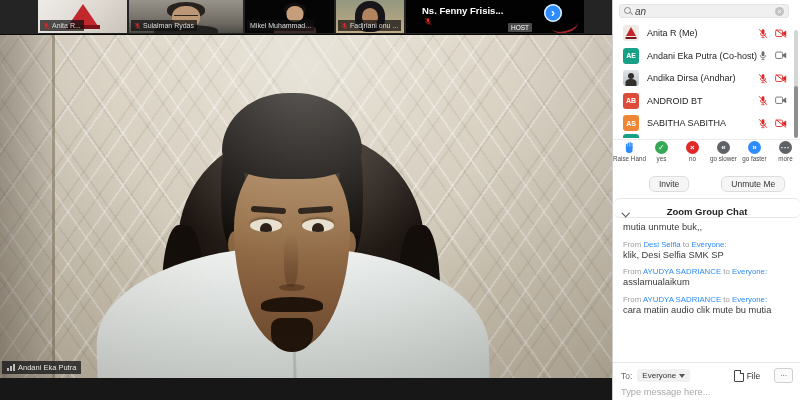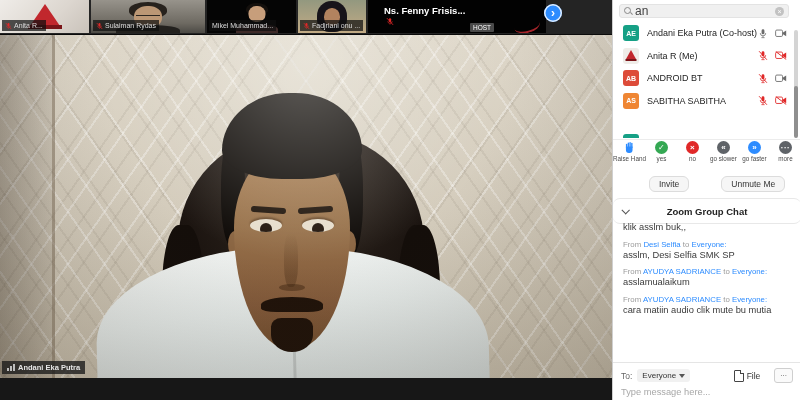--- a/index.html
+++ b/index.html
@@ -4,21 +4,21 @@
 <style>
   html,body{margin:0;padding:0;}
   body{font-family:"Liberation Sans","DejaVu Sans",sans-serif;background:#000;}
   #app{position:relative;width:800px;height:400px;overflow:hidden;background:#191919;}
 
   
   #meeting{position:absolute;left:0;top:0;width:612px;height:400px;background:#191919;}
 
   
   #strip{position:absolute;left:0;top:0;width:612px;height:34px;background:#242424;border-bottom:1px solid #0b0b0b;}
-  .tile{position:absolute;top:0;height:33px;overflow:hidden;background:#000;}
+  .tile{position:absolute;top:0;height:33px;overflow:hidden;background:#000;margin-left:38px;}
   .tile .nametag{position:absolute;left:2px;bottom:2px;display:flex;align-items:center;gap:2px;
     background:rgba(15,15,15,.72);color:#ddd;font-size:7px;line-height:9px;padding:1px 3px;max-width:92%;
     white-space:nowrap;overflow:hidden;}
   .t1{left:0;width:89px;background:linear-gradient(135deg,#efece8 0%,#dcd6cf 60%,#c9c2ba 100%);}
   .t1 .logo-tri{position:absolute;left:50%;top:4px;transform:translateX(-50%);width:0;height:0;
     border-left:15px solid transparent;border-right:15px solid transparent;border-bottom:22px solid #c1272d;}
   .t1 .logo-bar{position:absolute;left:50%;top:25px;transform:translateX(-50%);width:34px;height:4px;background:#7a1418;}
   .t2{left:91px;width:114px;background:linear-gradient(180deg,#97938b 0%,#6e6a62 70%,#4c4a45 100%);}
   .t2 .hair{position:absolute;left:50%;top:2px;transform:translateX(-50%);width:38px;height:16px;background:#27221d;border-radius:50% 50% 40% 40%;}
   .t2 .face{position:absolute;left:50%;top:6px;transform:translateX(-50%);width:28px;height:22px;background:#bb9775;border-radius:46%;}
@@ -75,35 +75,35 @@
   .eye.l{left:250px;} .eye.r{left:302px;}
   .pupil{position:absolute;left:50%;bottom:-3px;transform:translateX(-50%);width:12px;height:12px;background:#20130a;border-radius:50%;}
   .noseshadow{position:absolute;left:284px;top:198px;width:14px;height:54px;
     background:linear-gradient(180deg,rgba(60,35,15,0) 0%,rgba(60,35,15,.30) 80%);border-radius:40%;}
   .nostrils{position:absolute;left:279px;top:249px;width:26px;height:7px;background:rgba(50,28,10,.40);border-radius:50%;}
   .mustache{position:absolute;left:261px;top:262px;width:62px;height:15px;background:#20130a;border-radius:50% 50% 25% 25%;}
   .goatee{position:absolute;left:271px;top:283px;width:42px;height:34px;background:#20130a;border-radius:25% 25% 50% 50%;}
   .vignette{position:absolute;left:0;top:0;width:100%;height:100%;
     background:radial-gradient(ellipse at 50% 8%, rgba(255,255,250,.35) 0%, rgba(255,255,250,0) 45%, rgba(40,30,18,.20) 100%);}
   #speaker-label{position:absolute;left:2px;bottom:4px;display:flex;align-items:center;gap:3px;
-    background:rgba(25,25,25,.78);color:#e6e6e6;font-size:7.5px;padding:2px 5px;font-weight:bold;}
+    background:rgba(25,25,25,.78);color:#e6e6e6;font-size:7.5px;padding:2px 5px;}
   .sig{display:inline-flex;align-items:flex-end;gap:1px;}
   .sig i{display:block;width:2px;background:#bdbdbd;}
   .sig i:nth-child(1){height:3px;} .sig i:nth-child(2){height:5px;} .sig i:nth-child(3){height:7px;}
   #bottombar{position:absolute;left:0;top:378px;width:612px;height:22px;background:#171717;}
 
   
   #panel{position:absolute;left:612px;top:0;width:188px;height:400px;background:#fff;border-left:1px solid #cfcfcf;box-sizing:border-box;}
   
   #searchbox{position:absolute;left:6px;top:4px;width:170px;height:14px;background:#f0f0f0;border:1px solid #e3e3e3;border-radius:3px;
     display:flex;align-items:center;padding:0 4px;box-sizing:border-box;gap:3px;}
   .mag{position:relative;width:8px;height:8px;flex:0 0 auto;}
   .mag:before{content:"";position:absolute;left:0;top:0;width:5px;height:5px;border:1px solid #8a8a8a;border-radius:50%;}
   .mag:after{content:"";position:absolute;left:5.5px;top:5.5px;width:3px;height:1px;background:#8a8a8a;transform:rotate(45deg);}
-  #search-value{font-size:12px;color:#444;flex:1;}
+  #search-value{font-size:10px;color:#444;flex:1;font-style:italic;}
   .clearbtn{width:9px;height:9px;border-radius:50%;background:#c2c2c2;color:#fff;font-size:7px;line-height:9px;text-align:center;flex:0 0 auto;}
   
   #plist{position:absolute;left:0;top:22px;width:188px;height:116px;overflow:hidden;}
   .prow{position:relative;height:22.5px;display:flex;align-items:center;padding-left:10px;box-sizing:border-box;}
   .pav{width:16px;height:16px;border-radius:3px;flex:0 0 auto;display:flex;align-items:center;justify-content:center;
     color:#fff;font-size:7px;font-weight:bold;overflow:hidden;position:relative;}
   .pname{font-size:9px;color:#232323;margin-left:8px;white-space:nowrap;overflow:hidden;flex:1;}
   .picons{display:flex;align-items:center;gap:7px;margin-right:14px;flex:0 0 auto;}
   .av-logo{background:#efece8;}
   .av-logo:before{content:"";position:absolute;left:50%;top:2px;transform:translateX(-50%);width:0;height:0;
@@ -125,22 +125,22 @@
     font-size:8px;font-weight:bold;line-height:1;}
   .rxlabel{font-size:6.3px;color:#4a4a4a;white-space:nowrap;}
   .rx-yes{background:#34a853;} .rx-no{background:#e02828;}
   .rx-slow{background:#5f6368;} .rx-fast{background:#2d8cff;} .rx-more{background:#5f6368;letter-spacing:.5px;}
   
   #actionrow{position:absolute;left:0;top:174px;width:188px;height:20px;display:flex;align-items:center;}
   .actbtn{background:#f6f6f6;border:1px solid #dcdcdc;border-radius:6px;font-size:8.5px;color:#333;
     padding:2px 9px;cursor:pointer;font-family:inherit;}
   #invite-btn{margin-left:36px;} #unmute-btn{margin-left:32px;}
   
-  #chat-header{position:absolute;left:0;top:198px;width:188px;height:26px;border-top:1px solid #e8e8e8;border-bottom:1px solid #e8e8e8;
-    display:flex;align-items:center;box-sizing:border-box;border-radius:7px;}
+  #chat-header{position:absolute;left:0;top:198px;width:188px;height:20px;border-top:1px solid #e8e8e8;border-bottom:1px solid #e8e8e8;
+    display:flex;align-items:flex-end;box-sizing:border-box;border-radius:7px;}
   .chev{margin-left:9px;width:5px;height:5px;border-right:1.4px solid #555;border-bottom:1.4px solid #555;transform:rotate(45deg) translateY(-1px);}
   #chat-title{position:absolute;left:0;width:100%;text-align:center;font-size:9.5px;font-weight:bold;color:#232323;}
   #chat-msgs{position:absolute;left:0;top:216px;width:188px;height:146px;overflow:hidden;padding:2px 10px 0 10px;box-sizing:border-box;}
   .msg{margin-bottom:6px;}
   .msg-head{font-size:7.8px;color:#9a9a9a;margin-bottom:1px;white-space:nowrap;overflow:hidden;}
   .msg-head .mname{color:#2d8cff;text-align:center;}
   .msg-body{font-size:9.3px;color:#3a3a3a;line-height:11.5px;}
   .clippedhead{height:4px;overflow:hidden;margin:-2px 0 2px 0;opacity:.55;}
   .cscroll{position:absolute;right:2px;top:86px;width:4px;height:52px;border-radius:2px;background:#8f8f8f;}
   
@@ -273,38 +273,56 @@
   <div id="panel">
 
     <div id="searchbox">
       <span class="mag"></span>
       <span id="search-value">an</span>
       <span class="clearbtn">×</span>
     </div>
 
     <div id="plist">
       <div class="prow">
+        <span class="pav av-logo"></span>
+        <span class="pname">Anita R (Me)</span>
+        <span class="picons">
+          <svg viewBox="0 0 14 14" width="10" height="11">
+              <rect x="5" y="1.2" width="4" height="7" rx="2" fill="#e02828"></rect>
+              <path d="M3.2 6.5a3.8 3.8 0 0 0 7.6 0" fill="none" stroke="#e02828" stroke-width="1.1"></path>
+              <line x1="7" y1="10.6" x2="7" y2="12.2" stroke="#e02828" stroke-width="1.1"></line>
+              <line x1="4.8" y1="12.8" x2="9.2" y2="12.8" stroke="#e02828" stroke-width="1.1"></line>
+              <line x1="1.5" y1="1" x2="12.5" y2="13" stroke="#e02828" stroke-width="1.3"></line>
+            </svg>
+          <svg viewBox="0 0 15 11" width="12" height="9">
+              <rect x="0.8" y="1.2" width="8.6" height="8" rx="1.5" fill="none" stroke="#e02828" stroke-width="1.1"></rect>
+              <path d="M10 4.2 L14 1.6 V9 L10 6.4 z" fill="#e02828"></path>
+              <line x1="1" y1="0.6" x2="14" y2="10.4" stroke="#e02828" stroke-width="1.2"></line>
+            </svg>
+        </span>
+      </div>
+      <div class="prow">
         <span class="pav av-ae">AE</span>
         <span class="pname">Andani Eka Putra (Co-host)</span>
         <span class="picons">
           <svg viewBox="0 0 14 14" width="10" height="11">
               <rect x="5" y="1.2" width="4" height="7" rx="2" fill="#6b6b6b"></rect>
               <path d="M3.2 6.5a3.8 3.8 0 0 0 7.6 0" fill="none" stroke="#6b6b6b" stroke-width="1.1"></path>
               <line x1="7" y1="10.6" x2="7" y2="12.2" stroke="#6b6b6b" stroke-width="1.1"></line>
               <line x1="4.8" y1="12.8" x2="9.2" y2="12.8" stroke="#6b6b6b" stroke-width="1.1"></line>
             </svg>
           <svg viewBox="0 0 15 11" width="12" height="9">
               <rect x="0.8" y="1.2" width="8.6" height="8" rx="1.5" fill="none" stroke="#6b6b6b" stroke-width="1.1"></rect>
               <path d="M10 4.2 L14 1.6 V9 L10 6.4 z" fill="#6b6b6b"></path>
             </svg>
         </span>
       </div>
       <div class="prow">
-        <span class="pav av-logo"></span>
-        <span class="pname">Anita R (Me)</span>
+        <span class="pav av-photo"></span>
+        <span class="pname">Andika Dirsa (Andhar)</span>
         <span class="picons">
           <svg viewBox="0 0 14 14" width="10" height="11">
               <rect x="5" y="1.2" width="4" height="7" rx="2" fill="#e02828"></rect>
               <path d="M3.2 6.5a3.8 3.8 0 0 0 7.6 0" fill="none" stroke="#e02828" stroke-width="1.1"></path>
               <line x1="7" y1="10.6" x2="7" y2="12.2" stroke="#e02828" stroke-width="1.1"></line>
               <line x1="4.8" y1="12.8" x2="9.2" y2="12.8" stroke="#e02828" stroke-width="1.1"></line>
               <line x1="1.5" y1="1" x2="12.5" y2="13" stroke="#e02828" stroke-width="1.3"></line>
             </svg>
           <svg viewBox="0 0 15 11" width="12" height="9">
               <rect x="0.8" y="1.2" width="8.6" height="8" rx="1.5" fill="none" stroke="#e02828" stroke-width="1.1"></rect>
@@ -394,25 +412,25 @@
     </div>
 
     <div id="chat-header">
       <span class="chev"></span>
       <span id="chat-title">Zoom Group Chat</span>
     </div>
 
     <div id="chat-msgs">
       <div class="msg">
         <div class="clippedhead"></div>
-        <div class="msg-body">klik asslm buk,,</div>
+        <div class="msg-body">mutia unmute buk,,</div>
       </div>
       <div class="msg">
         <div class="msg-head"><span>From</span> <span class="mname">Desi Selfia</span> <span>to</span> <span class="mname">Everyone:</span></div>
-        <div class="msg-body">asslm, Desi Selfia SMK SP</div>
+        <div class="msg-body">klik, Desi Selfia SMK SP</div>
       </div>
       <div class="msg">
         <div class="msg-head"><span>From</span> <span class="mname">AYUDYA SADRIANCE</span> <span>to</span> <span class="mname">Everyone:</span></div>
         <div class="msg-body">asslamualaikum</div>
       </div>
       <div class="msg">
         <div class="msg-head"><span>From</span> <span class="mname">AYUDYA SADRIANCE</span> <span>to</span> <span class="mname">Everyone:</span></div>
         <div class="msg-body">cara matiin audio clik mute bu mutia</div>
       </div>
     </div>

